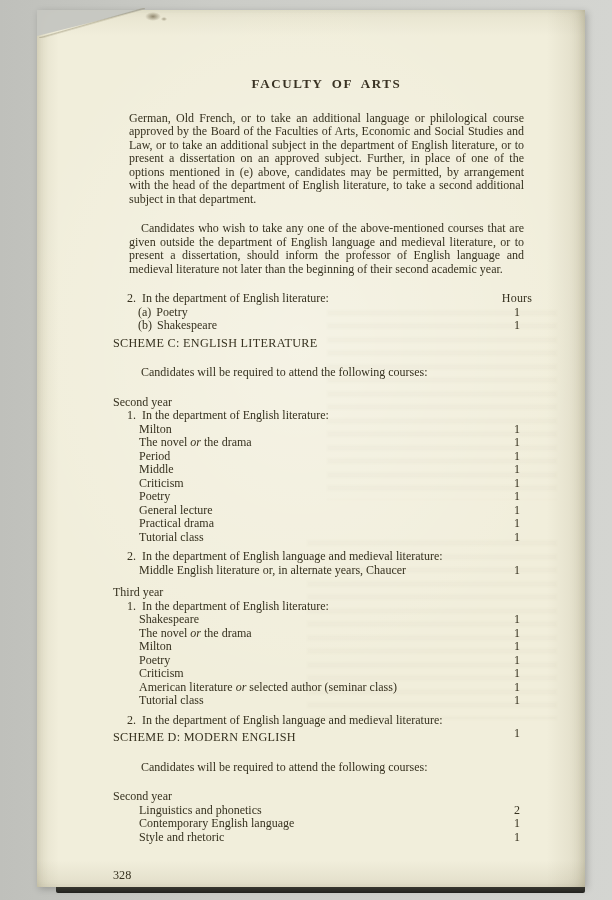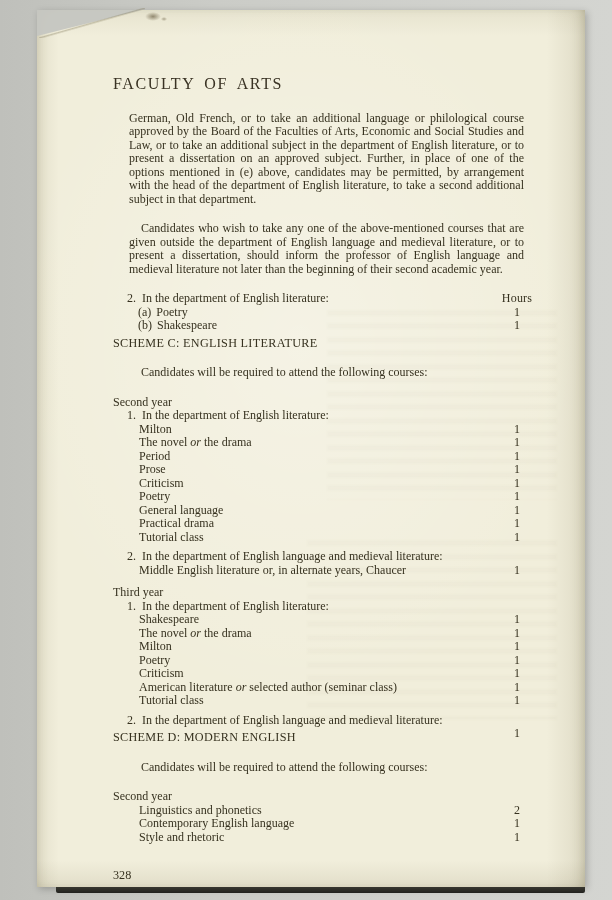--- a/index.html
+++ b/index.html
@@ -61,22 +61,22 @@
   .ghost-a { left: 290px; top: 300px; width: 230px; height: 190px; }
   .ghost-b { left: 270px; top: 530px; width: 250px; height: 180px; }
 
   .textblock {
     position: absolute; left: 76px; top: 0; width: 427px;
     color: var(--ink-sepia, #36311f);
     font-size: 12px; line-height: 13.5px;
   }
 
   .header {
-    margin: 67px 0 21px 0; 
-    font-size: 16px; font-weight: normal;
+    margin: 67px 0 21px 0; text-align: center;
+    font-size: 13px; font-weight: bold;
     letter-spacing: 1.6px; word-spacing: 4px;
     color: #393223;
   }
 
   .para { margin: 16px; text-align: justify; }
   .para.indent { text-indent: 12px; }
 
   .scheme { margin: 4px 0 6px 0; letter-spacing: 0.3px; font-size: 12.2px; }
   .year { }
   .course + .year { margin-top: 9px; }
@@ -119,24 +119,24 @@
           <div class="row numbered"><span class="num">2.</span><span class="txt">In the department of English literature:</span><span class="hours">Hours</span></div>
           <div class="row sub"><span class="num">(a)</span><span class="txt">Poetry</span><span class="hours">1</span></div>
           <div class="row sub"><span class="num">(b)</span><span class="txt">Shakespeare</span><span class="hours">1</span></div>
           <div class="scheme">SCHEME C: ENGLISH LITERATURE</div>
           <div class="para indent">Candidates will be required to attend the following courses:</div>
           <div class="year">Second year</div>
           <div class="row numbered"><span class="num">1.</span><span class="txt">In the department of English literature:</span></div>
           <div class="row course"><span class="txt">Milton</span><span class="hours">1</span></div>
           <div class="row course"><span class="txt">The novel <i>or</i> the drama</span><span class="hours">1</span></div>
           <div class="row course"><span class="txt">Period</span><span class="hours">1</span></div>
-          <div class="row course"><span class="txt">Prose</span><span class="hours">1</span></div>
+          <div class="row course"><span class="txt">Middle</span><span class="hours">1</span></div>
           <div class="row course"><span class="txt">Criticism</span><span class="hours">1</span></div>
           <div class="row course"><span class="txt">Poetry</span><span class="hours">1</span></div>
-          <div class="row course"><span class="txt">General language</span><span class="hours">1</span></div>
+          <div class="row course"><span class="txt">General lecture</span><span class="hours">1</span></div>
           <div class="row course"><span class="txt">Practical drama</span><span class="hours">1</span></div>
           <div class="row course"><span class="txt">Tutorial class</span><span class="hours">1</span></div>
           <div class="row numbered"><span class="num">2.</span><span class="txt">In the department of English language and medieval literature:</span></div>
           <div class="row course"><span class="txt">Middle English literature or, in alternate years, Chaucer</span><span class="hours">1</span></div>
           <div class="year">Third year</div>
           <div class="row numbered"><span class="num">1.</span><span class="txt">In the department of English literature:</span></div>
           <div class="row course"><span class="txt">Shakespeare</span><span class="hours">1</span></div>
           <div class="row course"><span class="txt">The novel <i>or</i> the drama</span><span class="hours">1</span></div>
           <div class="row course"><span class="txt">Milton</span><span class="hours">1</span></div>
           <div class="row course"><span class="txt">Poetry</span><span class="hours">1</span></div>

